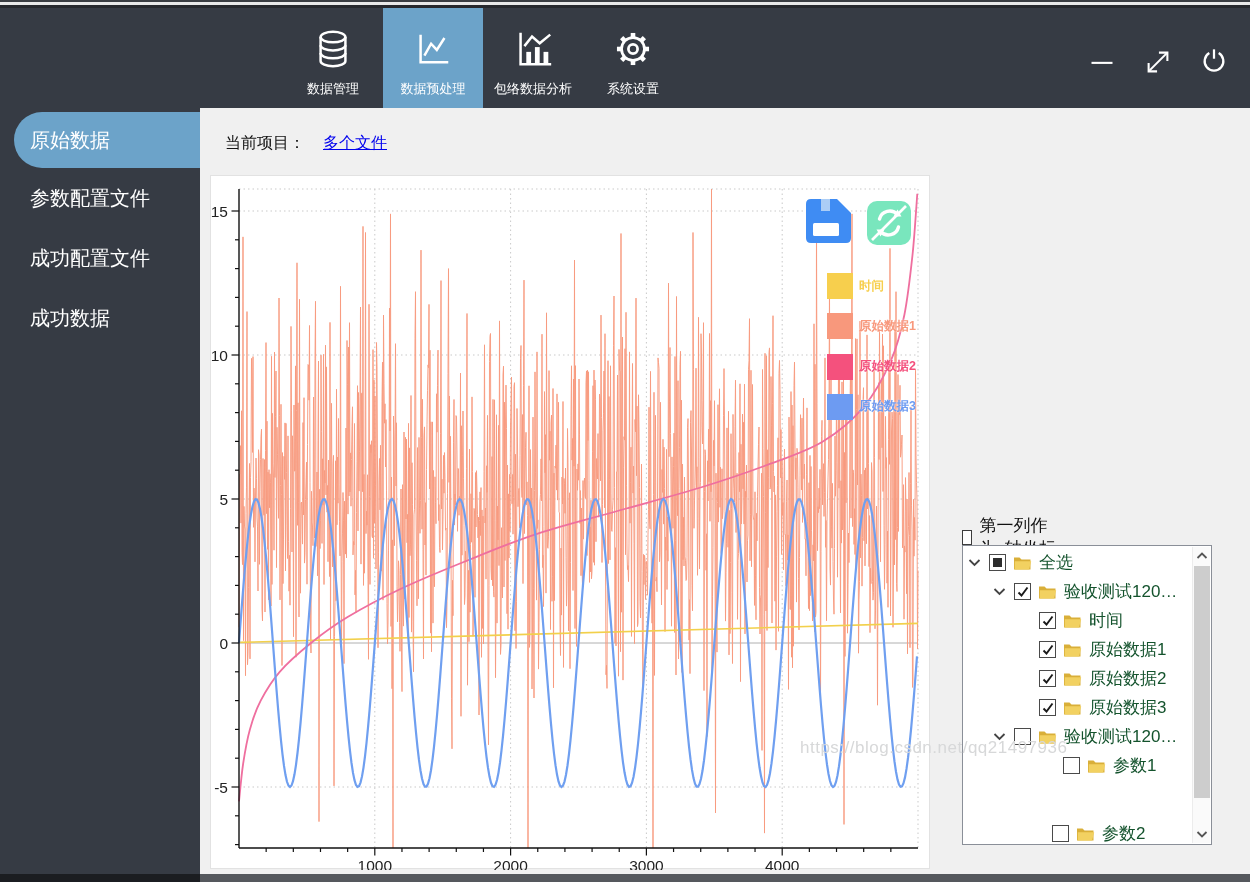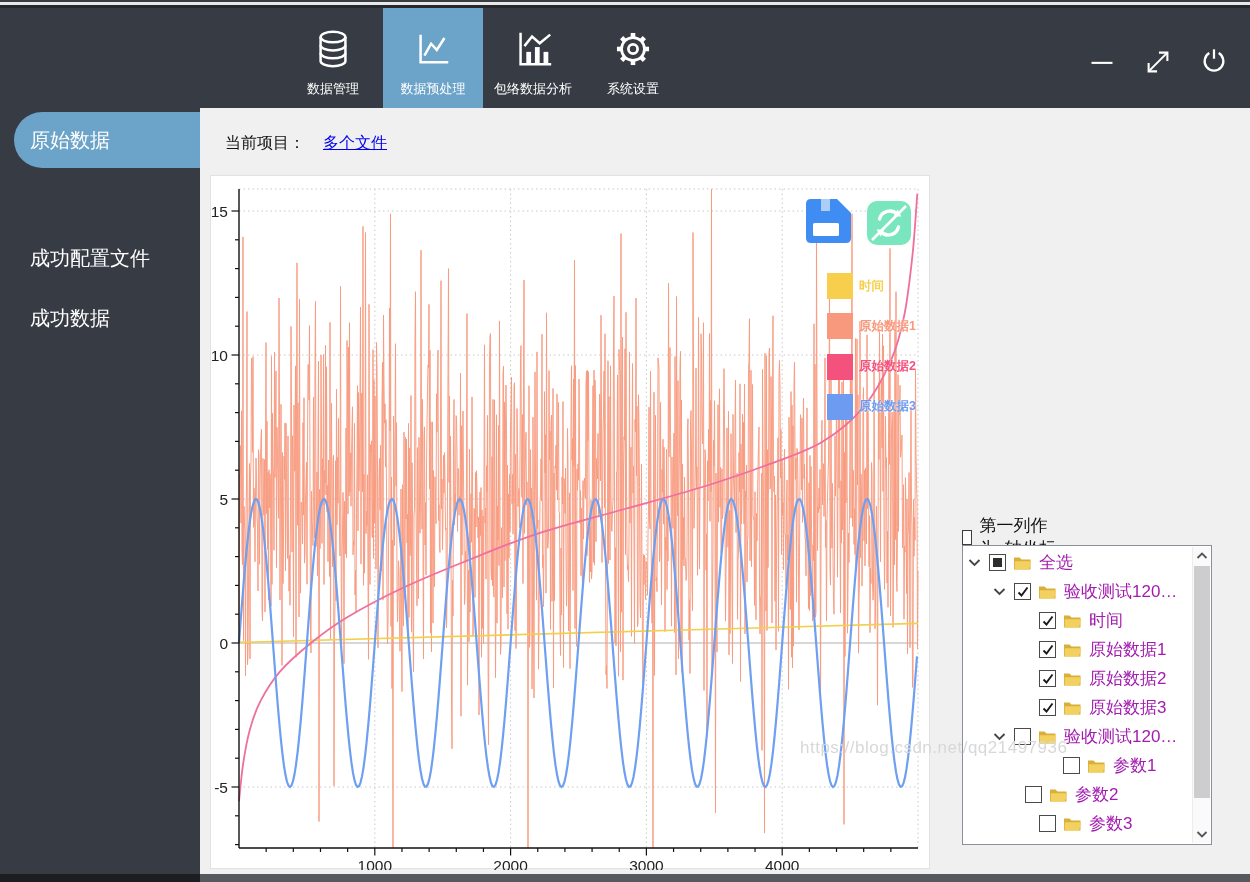--- a/index.html
+++ b/index.html
@@ -42,21 +42,21 @@
   .legend-swatch { width:26px; height:26px; }
   .legend-label { margin-left:6px; font-size:12.5px; font-weight:bold; white-space:nowrap; }
   #save-btn { position:absolute; left:595px; top:23px; width:45px; height:44px; cursor:pointer; }
   #refresh-btn { position:absolute; left:656px; top:25px; width:44px; height:44px; cursor:pointer; }
 
   
   #xaxis-row { position:absolute; left:762px; top:406px; display:flex; align-items:center; font-size:17px; color:#111; }
   #xaxis-checkbox { width:15px; height:15px; border:1.5px solid #3c3c3c; background:#fff; margin-right:8px; cursor:pointer; }
   #tree-panel { position:absolute; left:762px; top:437px; width:250px; height:300px; background:#fff; border:1px solid #8a8f98; overflow:hidden; }
   #tree-rows { position:absolute; left:1px; top:2px; right:19px; bottom:0; overflow:hidden; }
-  .tree-row { height:29px; display:flex; align-items:center; font-size:17px; color:#a21caf; cursor:pointer; white-space:nowrap; }
+  .tree-row { height:29px; display:flex; align-items:center; font-size:17px; color:#14532d; cursor:pointer; white-space:nowrap; }
   .exp-slot { width:21px; display:flex; align-items:center; justify-content:flex-start; flex:none; }
   .cb { width:17px; height:17px; border:1.6px solid #4a4a4a; background:#fff; flex:none; margin-right:7px;
         display:flex; align-items:center; justify-content:center; }
   .cb .part { width:9px; height:9px; background:#2d2d2d; }
   .folder { flex:none; margin-right:7px; }
   #tree-scrollbar { position:absolute; top:1px; right:1px; bottom:1px; width:18px; background:#fafafa; border-left:1px solid #ececec; }
   .sb-btn { position:absolute; left:0; width:18px; height:18px; display:flex; align-items:center; justify-content:center; cursor:pointer; }
   #sb-up { top:0; } #sb-down { bottom:0; }
   #sb-thumb { position:absolute; left:1px; top:19px; width:16px; height:232px; background:#cdcdcd; cursor:pointer; }
 
@@ -139,20 +139,23 @@
         <path d="M11,6.5 A10,10 0 1 0 21,6.5"></path>
         <line x1="16" y1="2.5" x2="16" y2="12.5"></line>
       </svg>
     </div>
   </div>
 </div>
 
 <div id="sidebar">
   <div class="side-item selected" style="top:4px">
     <span>原始数据</span>
+  </div>
+  <div class="side-item plain" style="top:66px">
+    <span>参数配置文件</span>
   </div>
   <div class="side-item plain" style="top:126px">
     <span>成功配置文件</span>
   </div>
   <div class="side-item plain" style="top:186px">
     <span>成功数据</span>
   </div>
 </div>
 
 <div id="main">
@@ -381,21 +384,21 @@
         </div>
         <div class="tree-row" style="padding-left: 78px;">
           <div class="exp-slot"></div>
           <div class="cb"></div>
           <svg class="folder" width="19" height="14" viewBox="0 0 19 14">
             <path d="M1,1.5 h5.5 l2,2 h9 v10 h-16.5 z" fill="#d9af39"></path>
             <path d="M1.8,5.2 h16.4 l-2.2,8.3 h-14.2 z" fill="#f2d161"></path>
           </svg>
           <span>参数1</span>
         </div>
-        <div class="tree-row" style="padding-left: 40px;">
+        <div class="tree-row" style="padding-left: 67px; margin-top: 39px;">
           <div class="exp-slot"></div>
           <div class="cb"></div>
           <svg class="folder" width="19" height="14" viewBox="0 0 19 14">
             <path d="M1,1.5 h5.5 l2,2 h9 v10 h-16.5 z" fill="#d9af39"></path>
             <path d="M1.8,5.2 h16.4 l-2.2,8.3 h-14.2 z" fill="#f2d161"></path>
           </svg>
           <span>参数2</span>
         </div>
         <div class="tree-row" style="padding-left: 54px;">
           <div class="exp-slot"></div>

